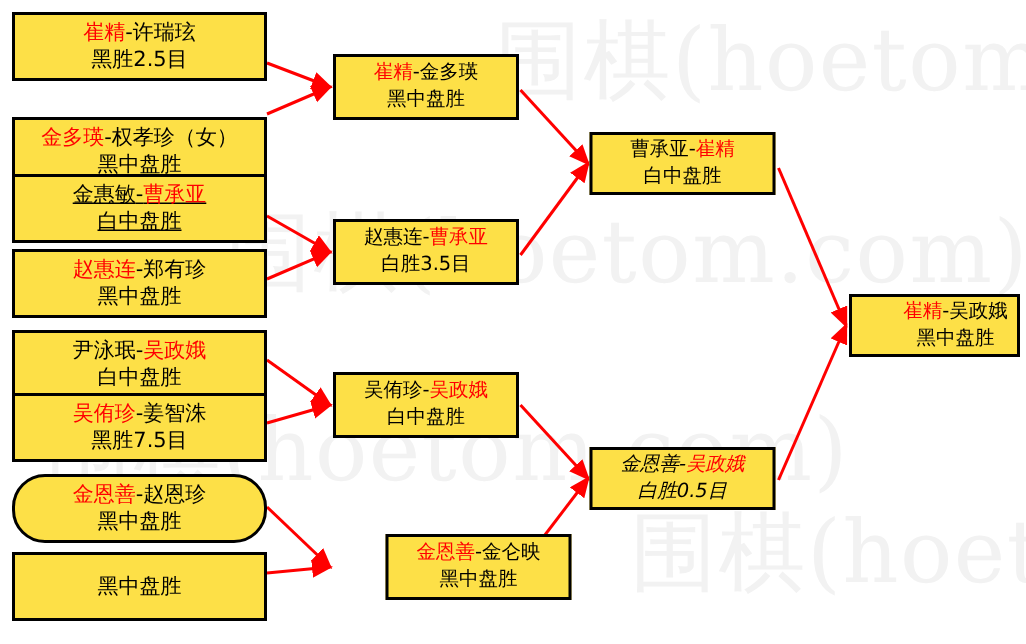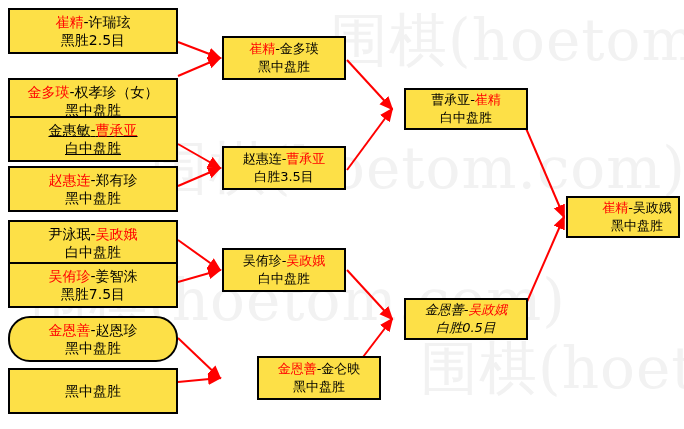--- a/index.html
+++ b/index.html
@@ -71,21 +71,21 @@
     line-height: 18px;
     white-space: nowrap;
     color: #000000;
   }
   .pname { color: #000000; }
   .pname.win { color: #ff0000; }
   .dash { color: #000000; }
   
   .col-1 { width: 170px; height: 46px; left: 8px; }
   .col-2 { width: 124px; height: 44px; left: 222px; }
-  .col-3 { width: 124px; height: 42px; left: 404px; }
+  .col-3 { width: 124px; height: 42px; left: 393px; }
   .col-4 { width: 114px; height: 42px; left: 566px; padding-left: 28px; }
   .col-1 .line-players, .col-1 .line-result { font-size: 14px; }
   .col-2 .line-players, .col-2 .line-result { font-size: 13px; }
   .col-3 .line-players, .col-3 .line-result { font-size: 13px; }
   .col-4 .line-players, .col-4 .line-result { font-size: 13px; }
 </style>
 </head>
 <body>
 
 <div id="bracket">

